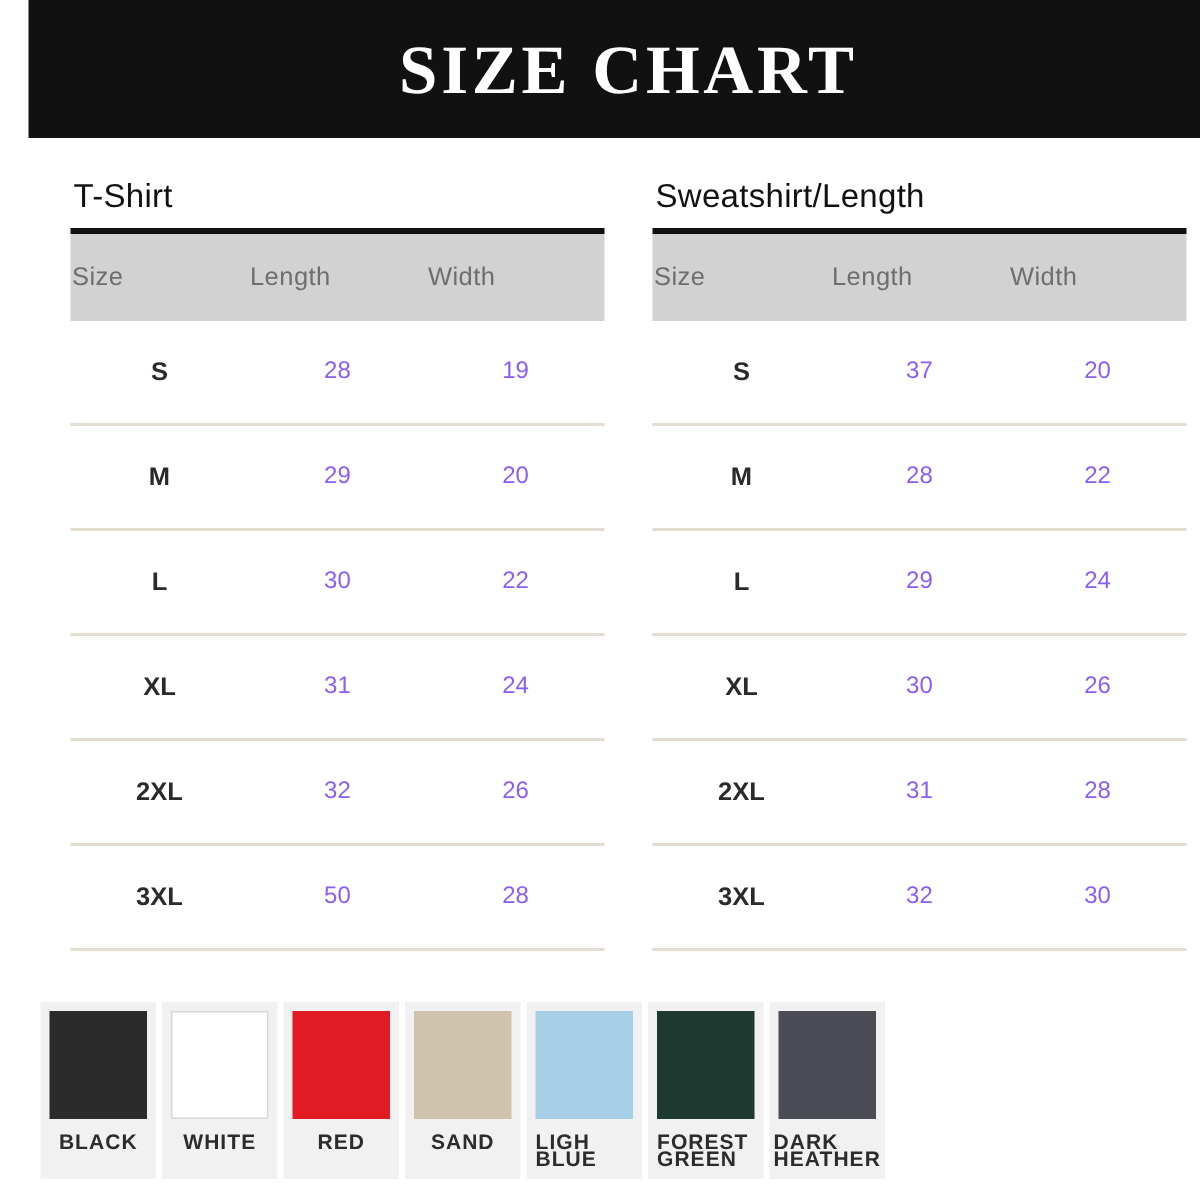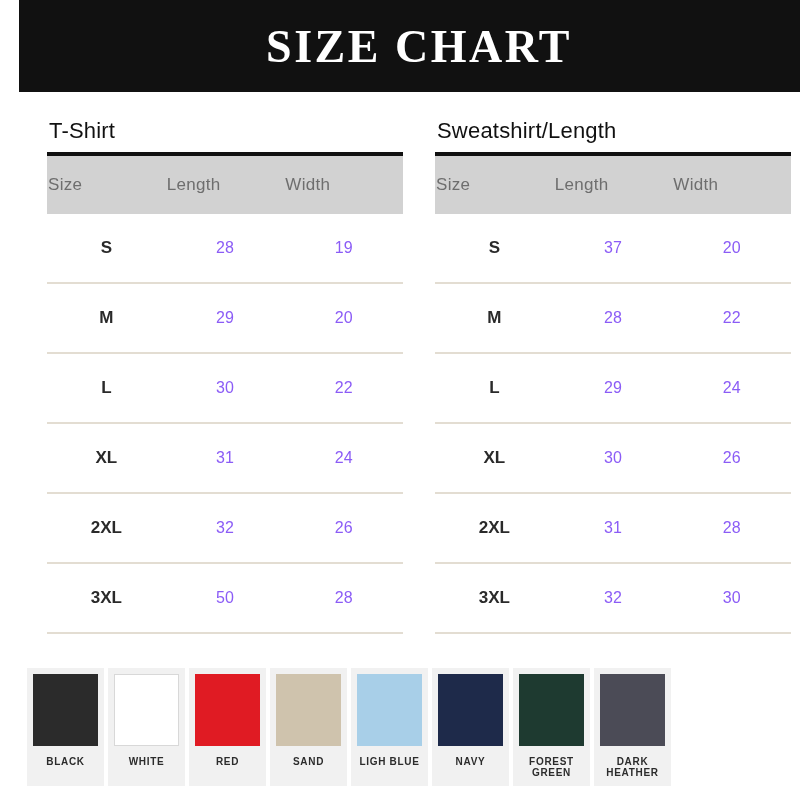--- a/index.html
+++ b/index.html
@@ -114,25 +114,24 @@
   .swatch-color {
     width: 100%;
     height: 72px;
     box-sizing: border-box;
   }
   .swatch-color.bordered {
     border: 1px solid #d8d8d8;
   }
   .swatch-label {
     margin-top: 10px;
-    font-size: 10px;
+    font-size: 14px;
     font-weight: 700;
     letter-spacing: 0.7px;
     color: #2c2c2c;
-    text-align: center;
     line-height: 11px;
     text-transform: uppercase;
   }
 </style>
 </head>
 <body>
 
 <div class="page">
 
   <div class="header">
@@ -250,24 +249,20 @@
     </div>
     <div class="swatch">
       <div class="swatch-color" style="background:#cfc3ad;"></div>
       <div class="swatch-label">SAND</div>
     </div>
     <div class="swatch">
       <div class="swatch-color" style="background:#a8cfe8;"></div>
       <div class="swatch-label">LIGH BLUE</div>
     </div>
     <div class="swatch">
-      <div class="swatch-color" style="background:#1e2a4a;"></div>
-      <div class="swatch-label">NAVY</div>
-    </div>
-    <div class="swatch">
       <div class="swatch-color" style="background:#1e3a30;"></div>
       <div class="swatch-label">FOREST GREEN</div>
     </div>
     <div class="swatch">
       <div class="swatch-color" style="background:#4b4b56;"></div>
       <div class="swatch-label">DARK HEATHER</div>
     </div>
   </div>
 
 </div>

